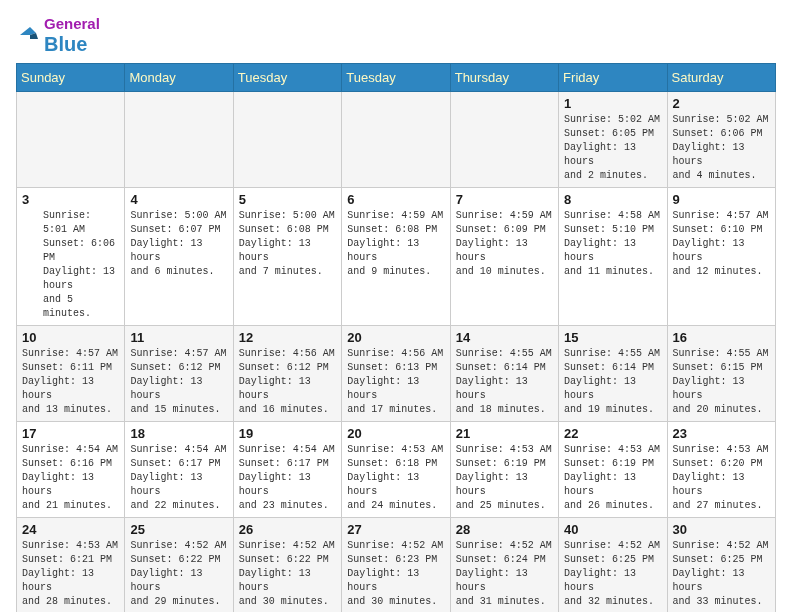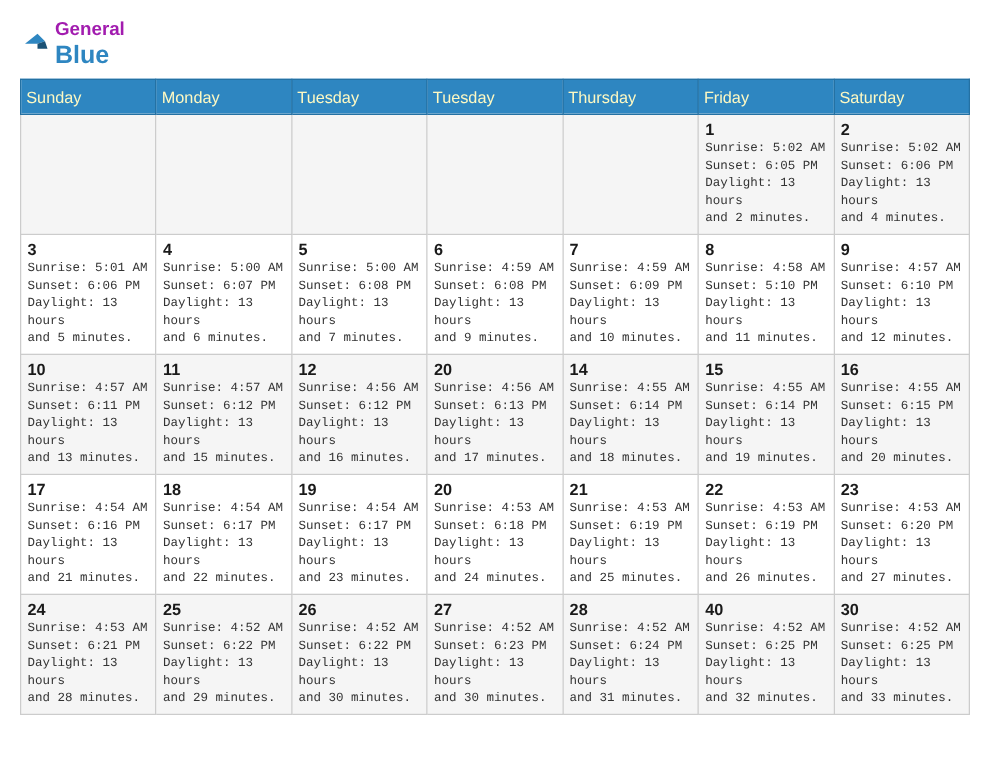--- a/index.html
+++ b/index.html
@@ -135,21 +135,21 @@
           <span class="day-number">2</span>
           <div class="day-info" style="white-space: pre-line;">Sunrise: 5:02 AM
 Sunset: 6:06 PM
 Daylight: 13 hours
 and 4 minutes.</div>
         </td>
       </tr>
       <tr>
         <td>
           <span class="day-number">3</span>
-          <div class="day-info" style="white-space: pre-line;">Sunrise: 5:01 AM
+          <div class="day-info" style="white-space: pre-line; margin-left: 21px;">Sunrise: 5:01 AM
 Sunset: 6:06 PM
 Daylight: 13 hours
 and 5 minutes.</div>
         </td>
         <td>
           <span class="day-number">4</span>
           <div class="day-info" style="white-space: pre-line;">Sunrise: 5:00 AM
 Sunset: 6:07 PM
 Daylight: 13 hours
 and 6 minutes.</div>

